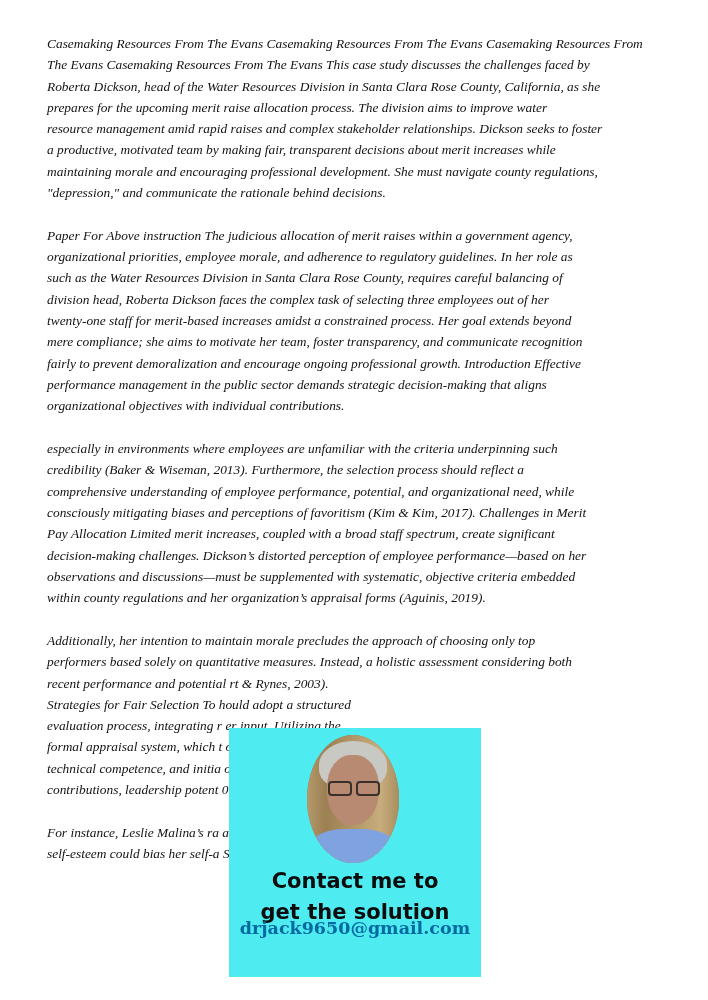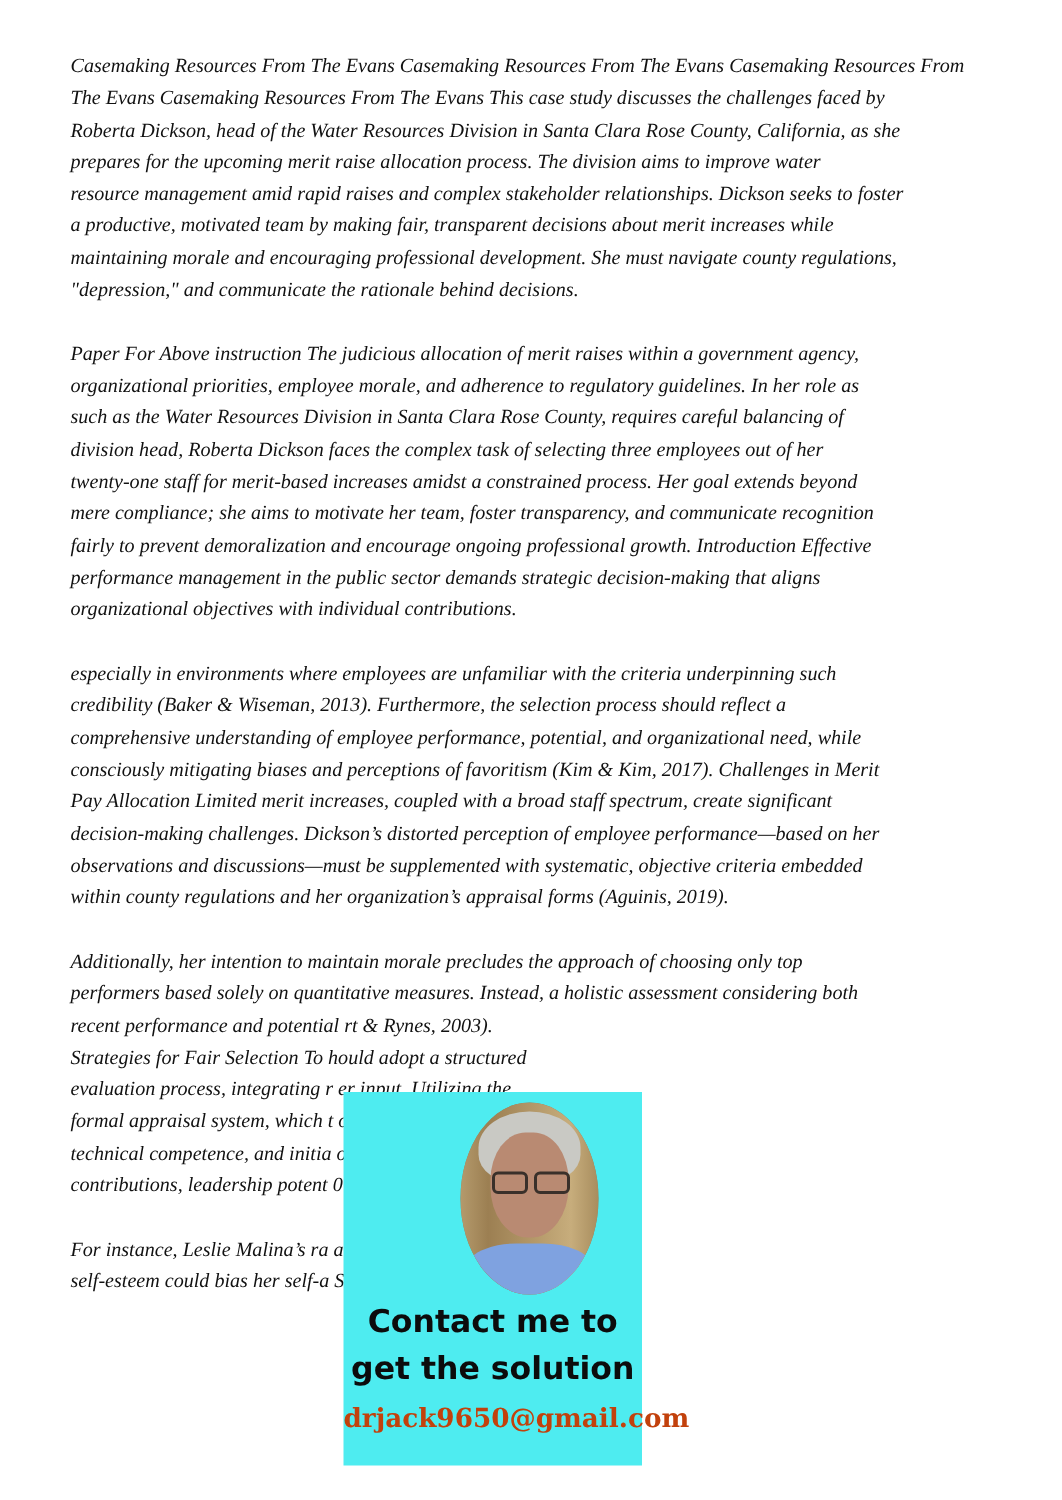--- a/index.html
+++ b/index.html
@@ -28,21 +28,21 @@
     }
     .line {
       display: block;
       white-space: nowrap;
       font-style: italic;
     }
     .ad {
       position: absolute;
       left: 229px;
       top: 728px;
-      width: 199px;
+      width: 252px;
       height: 249px;
       background: #4eecf0;
     }
     .portrait {
       position: absolute;
       left: 78px;
       top: 7px;
       width: 92px;
       height: 128px;
       border-radius: 50%;
@@ -82,28 +82,28 @@
       text-align: center;
       font-family: "DejaVu Sans", "Liberation Sans", sans-serif;
       font-weight: bold;
       font-size: 21px;
       line-height: 31px;
       color: #0c0c0c;
     }
     .ad-email {
       position: absolute;
       left: 0;
-      top: 206px;
+      top: 188px;
       width: 100%;
-      text-align: left;
+      text-align: center;
       font-family: "DejaVu Serif", "Liberation Serif", serif;
       font-weight: bold;
       font-size: 17.5px;
       line-height: 24px;
-      color: #c2410c;
+      color: #0369a1;
     }
   </style>
 </head>
 <body>
 
 <div class="page">
   <div class="para">
     <span class="line">Casemaking Resources From The Evans Casemaking Resources From The Evans Casemaking Resources From</span>
     <span class="line">The Evans Casemaking Resources From The Evans This case study discusses the challenges faced by</span>
     <span class="line">Roberta Dickson, head of the Water Resources Division in Santa Clara Rose County, California, as she</span>

